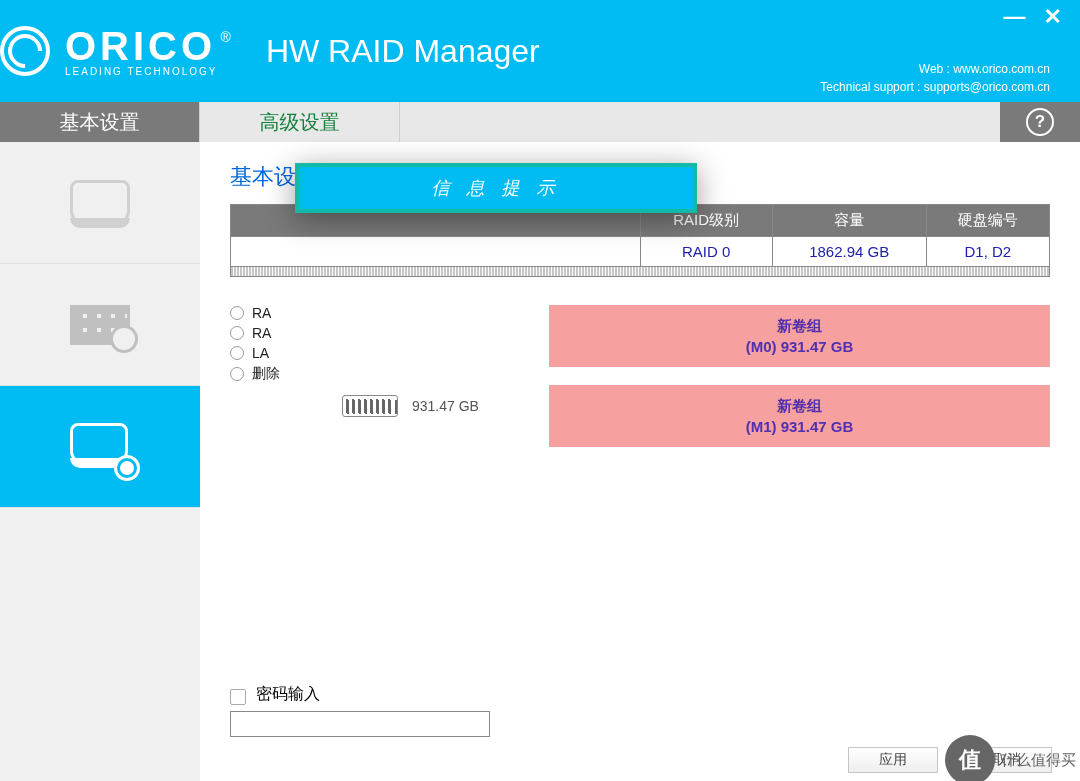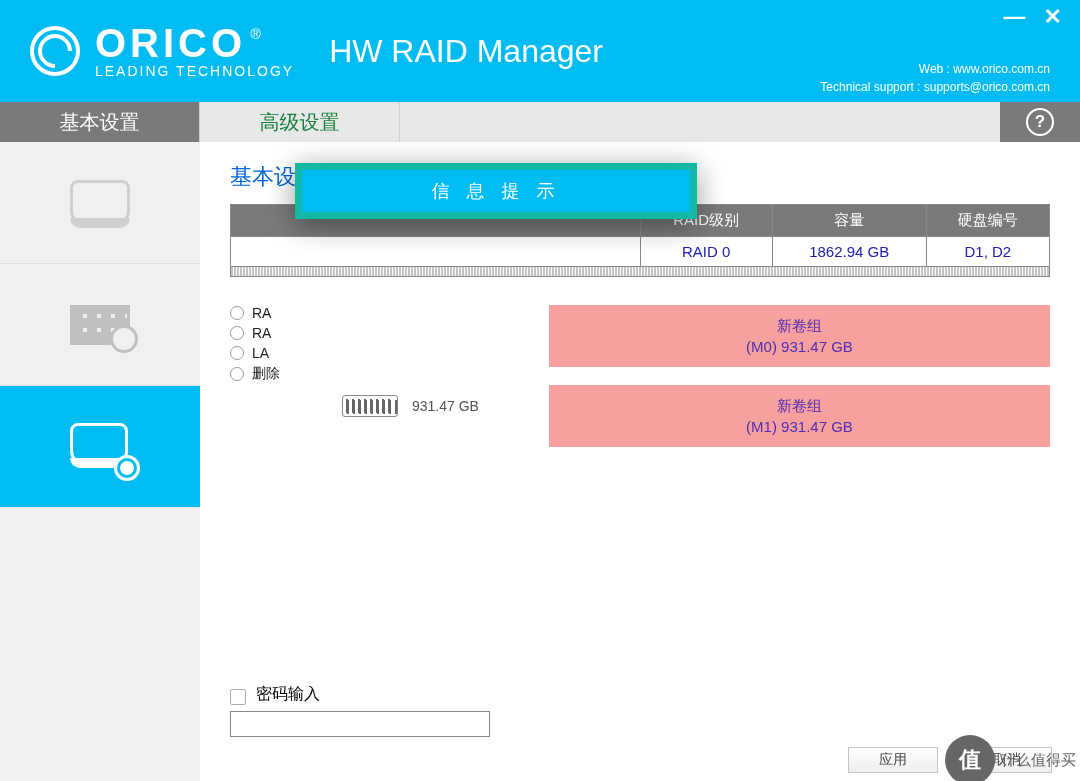--- a/index.html
+++ b/index.html
@@ -1,24 +1,24 @@
 <!DOCTYPE html>
 <html><head>
   <meta charset="utf-8">
   <style>
     * { margin: 0; padding: 0; box-sizing: border-box; font-family: "Microsoft YaHei", Arial, sans-serif; }
     body { width: 1080px; height: 781px; background: #fff; overflow: hidden; position: relative; }
 
     
-    .header { height: 102px; background: #00bcf2; position: relative; display: flex; align-items: center; padding-left: 30px; }
+    .header { height: 102px; background: #00bcf2; position: relative; display: flex; align-items: center; }
     .logo-group { display: flex; align-items: center; gap: 15px; }
     .logo-mark { width: 50px; height: 50px; border: 4px solid #fff; border-radius: 50%; position: relative; display:flex; align-items:center; justify-content:center;}
     .logo-mark::before { content:''; width:26px; height:26px; border:4px solid #fff; border-radius:50%; border-right-color:transparent; transform:rotate(45deg); }
     .logo-text { color: #fff; font-size: 40px; font-weight: 700; letter-spacing: 4px; line-height: 1; }
-    .logo-tag { color: #fff; font-size: 14px; letter-spacing: 2px; }
+    .logo-tag { color: #fff; font-size: 10px; letter-spacing: 2px; }
     .reg-mark { color:#fff; font-size:14px; position:relative; top:-18px; }
     .app-title { color: #fff; font-size: 32px; font-weight: 400; margin-left: 20px; }
     .header-links { position: absolute; right: 30px; bottom: 6px; text-align: right; color: #fff; font-size: 12px; line-height: 1.5; }
     .win-controls { position: absolute; top: 4px; right: 18px; display:flex; gap:18px; color:#fff; font-size:22px; font-weight:700;}
     .win-controls span { cursor:pointer; }
 
     
     .tabs-bar { height: 40px; background: #e8e8e8; display: flex; align-items: stretch; position: relative; }
     .tab { width: 200px; display:flex; align-items:center; justify-content:center; color:#15803d; font-size:20px; border-right: 1px solid #d0d0d0; cursor:pointer;}
     .tab.active { background: #7a7a7a; color: #fff; }
@@ -57,39 +57,39 @@
     .radio-row { display:flex; align-items:center; gap:8px; margin-bottom:4px; color:#222; font-size:14px;}
     .radio-dot { width:14px; height:14px; border:1.5px solid #999; border-radius:50%; display:inline-block; flex-shrink:0;}
 
     
     .raid-visual { display:flex; gap:30px; align-items:flex-start; margin-top: 12px; }
     .drives { display:flex; flex-direction:column; gap:30px; }
     .drive-row { display:flex; align-items:center; gap:14px; color:#555; font-size:14px;}
     .drive-chip { width:56px; height:22px; border:1.5px solid #888; border-radius:3px; background: repeating-linear-gradient(90deg,#666 0 2px,transparent 2px 6px); background-position:4px 4px; background-size: 6px 14px; background-repeat:repeat-x; position:relative;}
     .drive-chip::before{content:''; position:absolute; inset:3px; background: repeating-linear-gradient(90deg,#666 0 2px,transparent 2px 6px);}
     .volumes { flex:1; display:flex; flex-direction:column; gap:18px;}
-    .volume-box { background:#f7a0a0; color:#5030b0; text-align:center; padding:10px 0; font-size:15px; line-height:1.4;}
+    .volume-box { background:#f7a0a0; color:#5030b0; text-align:center; padding:10px 0; font-size:15px; line-height:1.4;font-weight:bold;}
 
     
     .password-row { position:absolute; bottom: 44px; left: 30px; }
     .password-label-row { display:flex; align-items:flex-end; gap:10px; margin-bottom:6px;}
     .checkbox { width:16px; height:16px; border:1.5px solid #aaa; border-radius:2px; display:inline-block;}
     .password-input { width:260px; height:26px; border:1.5px solid #888; background:#fff;}
 
     
     .footer-buttons { position:absolute; bottom: 8px; right: 28px; display:flex; gap:24px;}
     .btn { width:90px; height:26px; border:1px solid #c5c5c5; background:linear-gradient(#fff,#eee); display:flex; align-items:center; justify-content:center; font-size:14px; color:#444; cursor:pointer;}
 
     
     .watermark { position:absolute; right:4px; bottom:-4px; display:flex; align-items:center; gap:6px; pointer-events:none;}
     .wm-badge { width:50px; height:50px; border-radius:50%; background:#666; color:#fff; display:flex; align-items:center; justify-content:center; font-size:22px; font-weight:700;}
     .wm-text { color:#666; font-size:15px; writing-mode:horizontal-tb;}
 
     
-    .modal { position:absolute; left:295px; top:163px; width:402px; background:#a3a3a3; box-shadow:0 6px 30px rgba(0,0,0,.4); border:7px solid #14b8a6;}
+    .modal { position:absolute; left:295px; top:163px; width:402px; background:#a3a3a3; box-shadow:0 6px 30px rgba(0,0,0,.4); border:4px solid #14b8a6;font-style:italic;}
     .modal-title { height:42px; background:#00bcf2; color:#fff; display:flex; align-items:center; justify-content:center; font-size:18px; letter-spacing:6px;}
     .modal-body { padding: 60px 28px 40px; }
     .modal-msg { color:#2020b0; font-weight:700; font-size:14px; margin-bottom:18px;}
     .progress-wrap { border:1.5px solid #888; height:38px; position:relative; background:#fff;}
     .progress-seg { position:absolute; top:3px; bottom:3px; left:3px; background: repeating-linear-gradient(90deg, #e9a8e0 0 14px, #fff 14px 17px); }
     .progress-text { position:absolute; top:50%; left:50%; transform:translate(-50%,-50%); font-size:13px; color:#333;}
   </style>
 </head>
 <body>
 

